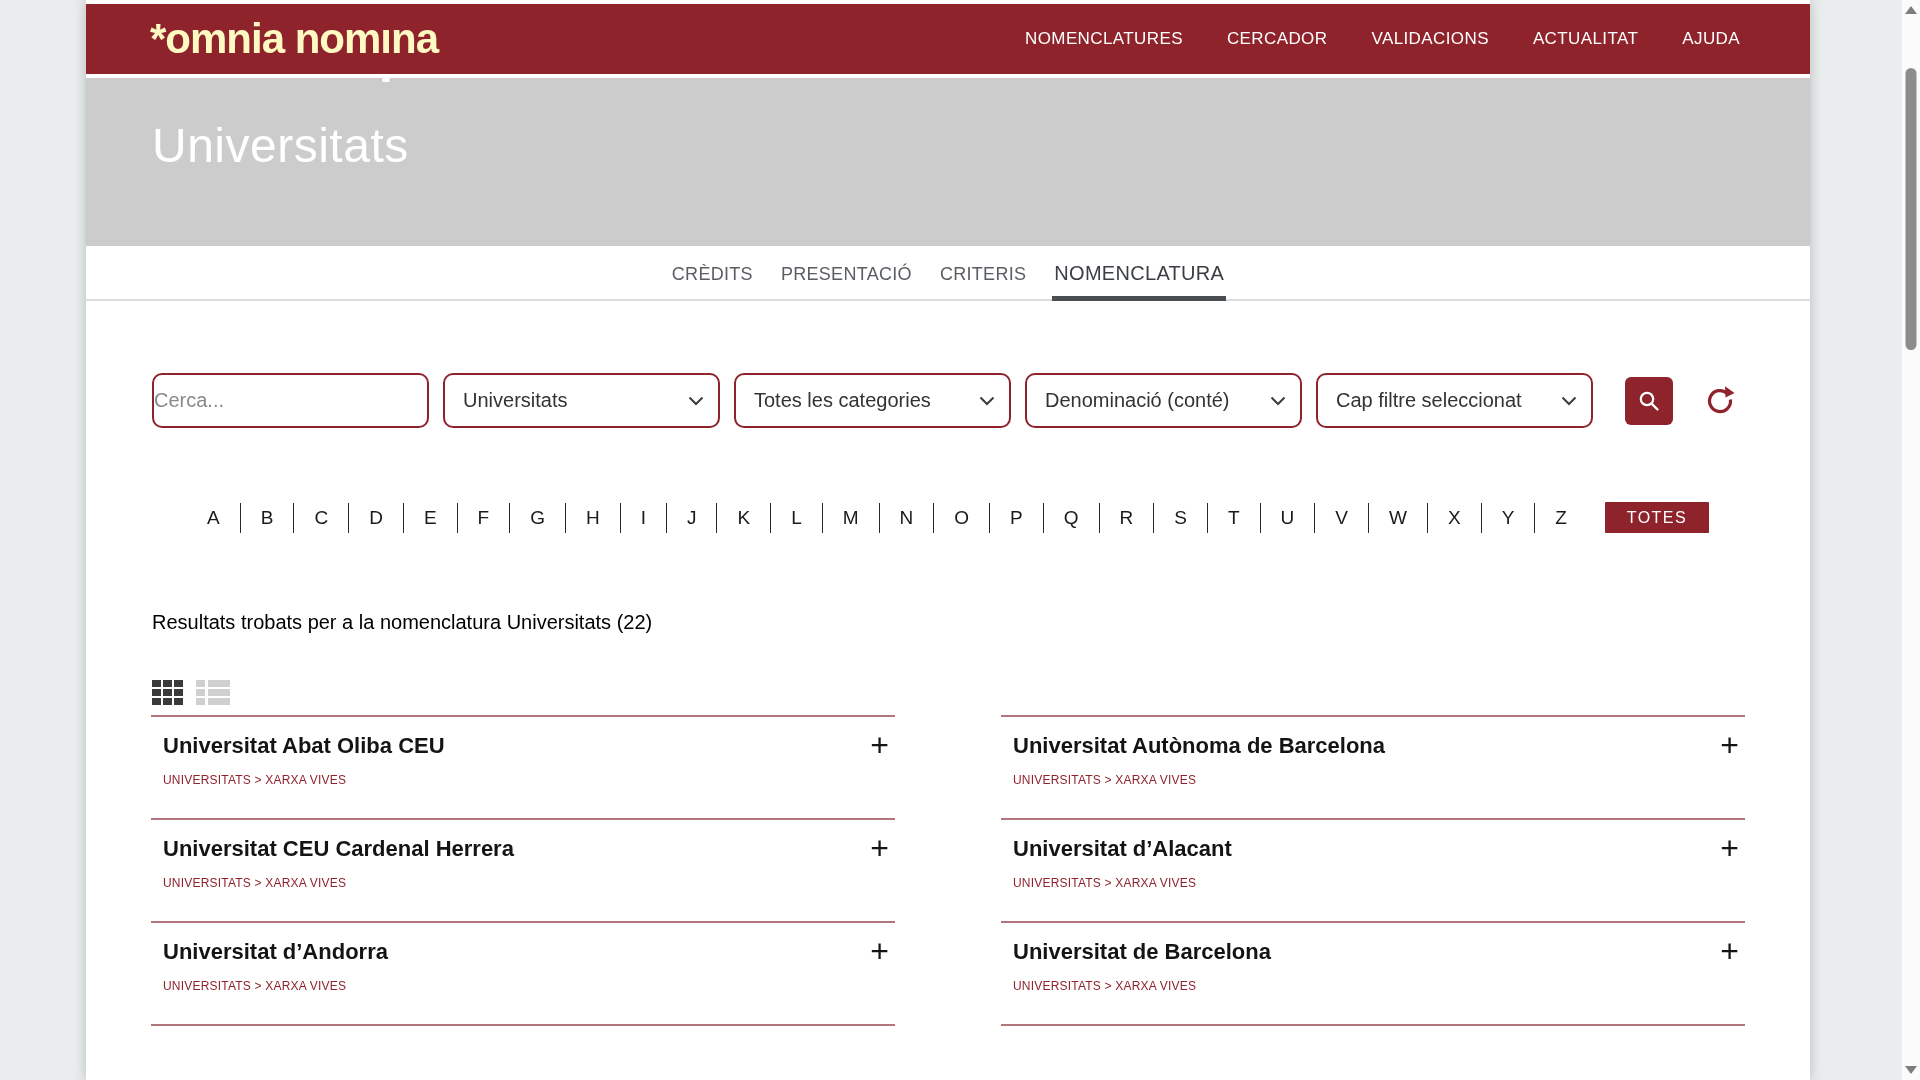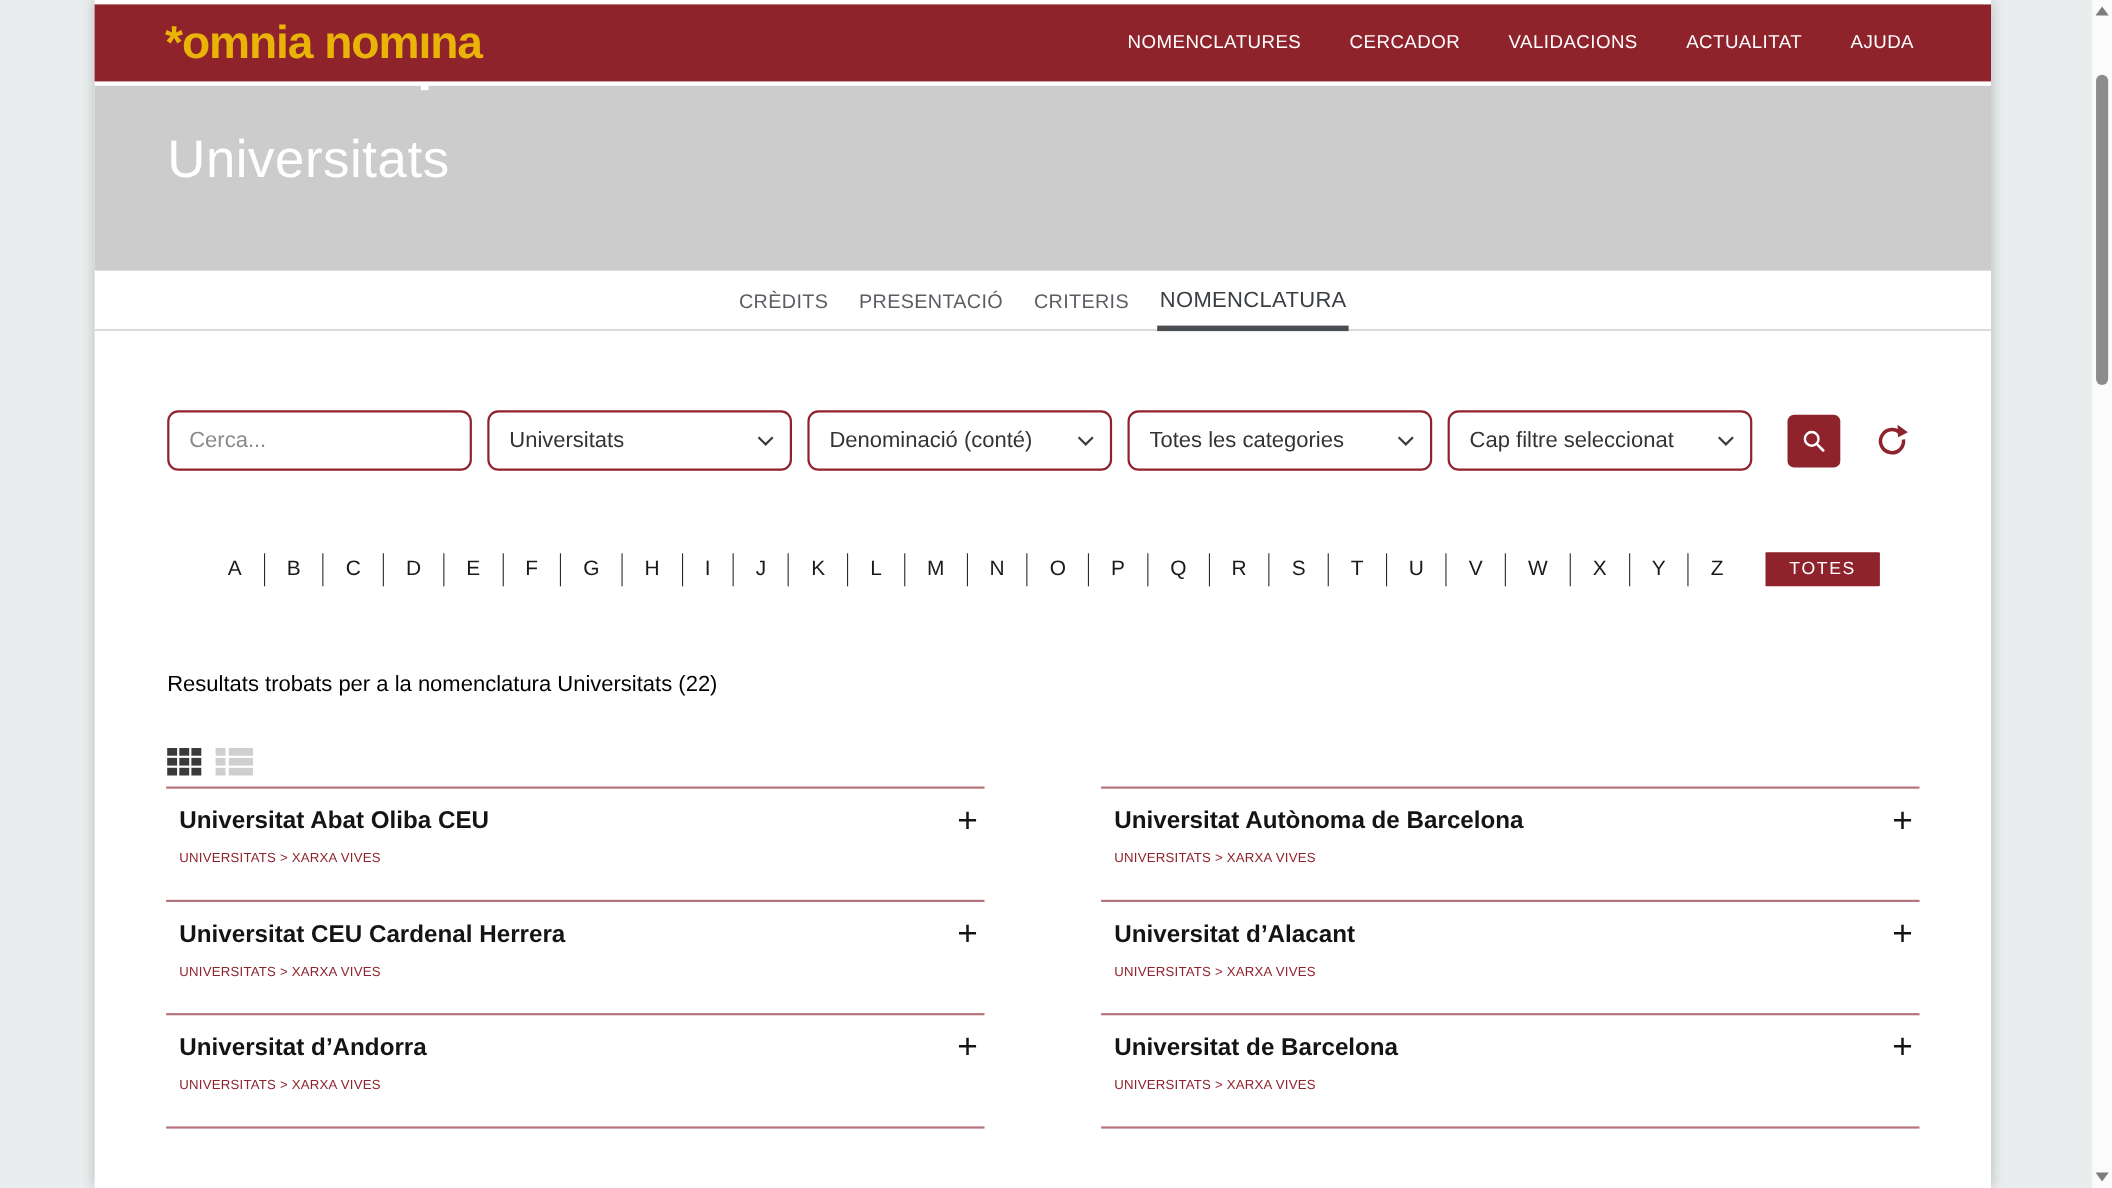--- a/index.html
+++ b/index.html
@@ -8,21 +8,21 @@
 
   .viewport { position:relative; width:1920px; height:1080px; }
 
   .content { position:absolute; left:86px; top:0; width:1724px; height:1080px;
              background:#ffffff; padding-top:4px;
              box-shadow:0 0 12px rgba(0,0,0,.22); }
 
   
   .topbar { height:70px; background:#8e232c; display:flex; align-items:center;
             justify-content:space-between; padding:0 70px 0 64px; }
-  .logo { color:#eab308; font-weight:bold; font-size:42px; letter-spacing:-1px;
+  .logo { color:#fef9c3; font-weight:bold; font-size:42px; letter-spacing:-1px;
           white-space:nowrap; cursor:pointer; line-height:70px; }
   .logo .ichar { position:relative; display:inline-block; }
   .logo .ichar::after { content:""; position:absolute; left:50%; transform:translateX(-50%);
           bottom:-8px; width:7px; height:7px; background:#fff; }
   .mainnav { display:flex; gap:44px; }
   .mainnav .nav-item { color:#ffffff; font-size:17px; font-weight:500;
           letter-spacing:.4px; cursor:pointer; white-space:nowrap; }
 
   
   .banner { margin-top:4px; height:168px; background:#cccccc; }
@@ -34,21 +34,21 @@
             border-bottom:2px solid #dcdcdc; padding-top:16px; }
   .tab { color:#5a5e63; font-size:18px; letter-spacing:.3px; padding:0 2px 14px 2px;
          cursor:pointer; white-space:nowrap; }
   .tab.active { color:#3b3f44; font-size:20px; border-bottom:5px solid #4a4d52;
                 margin-bottom:-2px; padding-bottom:11px; }
 
   
   .filters { display:flex; align-items:center; margin:72px 0 0 66px; gap:14px; }
   .search-box, .sel { height:55px; border:2px solid #8e232c; border-radius:10px;
             background:#fff; font-size:20px; color:#333; }
-  .search-box { width:277px; padding:0 18px; outline:none;
+  .search-box { width:277px; padding:0 0; outline:none;
             font-family:"Liberation Sans", sans-serif; }
   .search-box::placeholder { color:#8a8a8a; }
   .sel { width:277px; display:flex; align-items:center; justify-content:space-between;
          padding:0 14px 0 18px; cursor:pointer; }
   .sel .val { white-space:nowrap; overflow:hidden; }
   .sel svg { flex:0 0 auto; margin-left:6px; }
   .search-btn { width:48px; height:48px; background:#8e232c; border:none; border-radius:6px;
          margin-left:18px; display:flex; align-items:center; justify-content:center;
          cursor:pointer; }
   .refresh { margin-left:16px; width:34px; height:34px; cursor:pointer;
@@ -129,27 +129,27 @@
 
     <div class="filters">
       <input class="search-box" type="text" placeholder="Cerca..." style="">
       <div class="sel">
         <span class="val">Universitats</span>
         <svg width="16" height="10" viewBox="0 0 16 10">
             <path d="M1.5 1.5 L8 8 L14.5 1.5" fill="none" stroke="#3c3c3c" stroke-width="2"></path>
           </svg>
       </div>
       <div class="sel">
-        <span class="val">Denominació (conté)</span>
+        <span class="val">Totes les categories</span>
         <svg width="16" height="10" viewBox="0 0 16 10">
             <path d="M1.5 1.5 L8 8 L14.5 1.5" fill="none" stroke="#3c3c3c" stroke-width="2"></path>
           </svg>
       </div>
       <div class="sel">
-        <span class="val">Totes les categories</span>
+        <span class="val">Denominació (conté)</span>
         <svg width="16" height="10" viewBox="0 0 16 10">
             <path d="M1.5 1.5 L8 8 L14.5 1.5" fill="none" stroke="#3c3c3c" stroke-width="2"></path>
           </svg>
       </div>
       <div class="sel">
         <span class="val">Cap filtre seleccionat</span>
         <svg width="16" height="10" viewBox="0 0 16 10">
             <path d="M1.5 1.5 L8 8 L14.5 1.5" fill="none" stroke="#3c3c3c" stroke-width="2"></path>
           </svg>
       </div>

